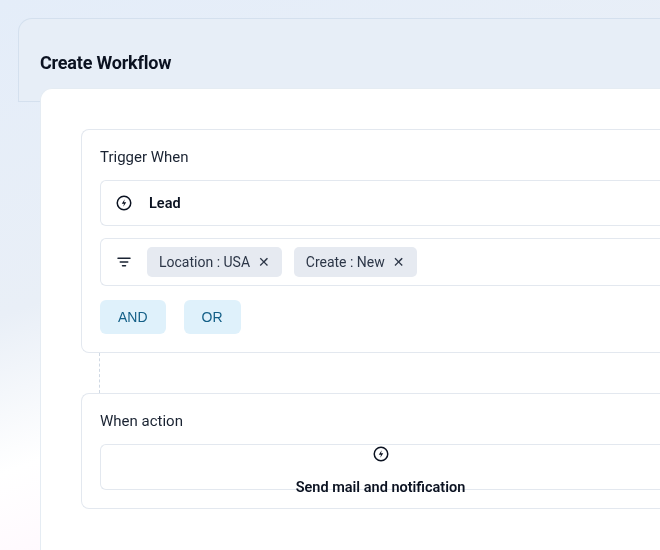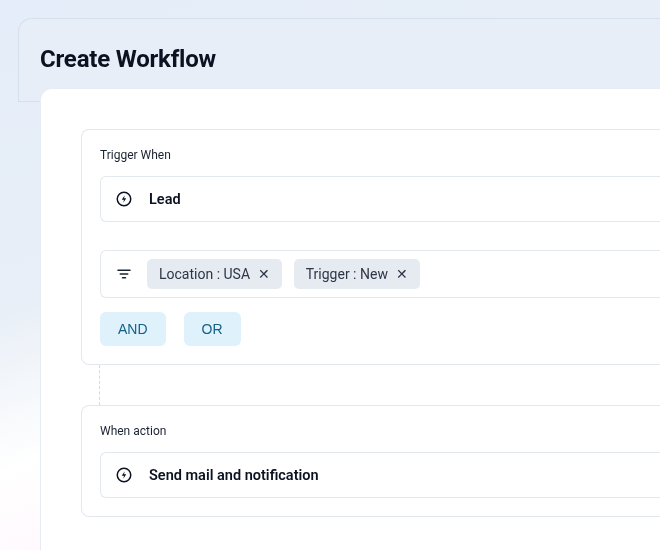--- a/index.html
+++ b/index.html
@@ -22,23 +22,23 @@
       right: 0;
       height: 84px;
       background: #e7eef7;
       border-radius: 14px 0 0 0;
       border: 1px solid #d4e0ee;
       border-right: none;
     }
 
     .page-title {
       position: absolute;
-      top: 45px;
+      top: 52px;
       left: 40px;
-      font-size: 24px;
+      font-size: 18px;
       font-weight: 700;
       color: #0b1221;
       letter-spacing: -0.2px;
     }
 
     .content-card {
       position: absolute;
       top: 88px;
       left: 40px;
       right: 0;
@@ -54,41 +54,41 @@
       width: 100%;
       border: 1px solid #e3e8ef;
       border-right: none;
       border-radius: 8px 0 0 8px;
       padding: 18px 0 18px 18px;
       background: #ffffff;
       position: relative;
     }
 
     .section-title {
-      font-size: 12px;
+      font-size: 15px;
       font-weight: 400;
       color: #1a2332;
       margin-bottom: 14px;
     }
 
     .selector-row {
       width: 100%;
       border: 1px solid #e3e8ef;
       border-right: none;
       border-radius: 6px 0 0 6px;
       display: flex;
       align-items: center;
       height: 46px;
       padding: 0 14px;
       gap: 16px;
       background: #ffffff;
-      margin-bottom: 28px;
-    }
-
-    .selector-row.last { margin-bottom: 0; }
+      margin-bottom: 12px;
+    }
+
+    .selector-row.last { margin-bottom: 0; flex-direction: column; }
 
     .bolt {
       flex: 0 0 auto;
       color: #0b1221;
       display: inline-flex;
       align-items: center;
       justify-content: center;
     }
 
     .selector-text {
@@ -187,21 +187,21 @@
           <line x1="4" y1="7" x2="20" y2="7"></line>
           <line x1="7" y1="12" x2="17" y2="12"></line>
           <line x1="10" y1="17" x2="14" y2="17"></line>
         </svg>
       </span>
       <span class="chip">
         <span>Location : USA</span>
         <span class="chip-x">✕</span>
       </span>
       <span class="chip">
-        <span>Trigger : New</span>
+        <span>Create : New</span>
         <span class="chip-x">✕</span>
       </span>
     </div>
 
     <div class="op-row">
       <button class="op-btn">AND</button>
       <button class="op-btn">OR</button>
     </div>
   </div>
 

